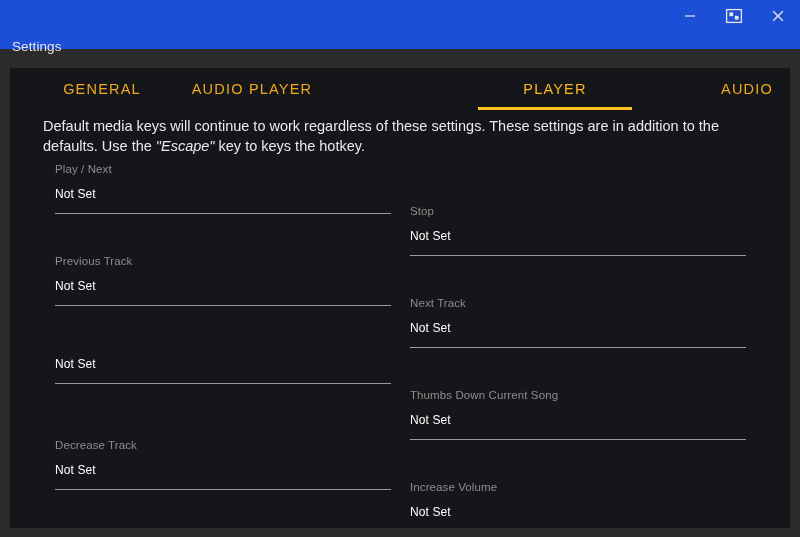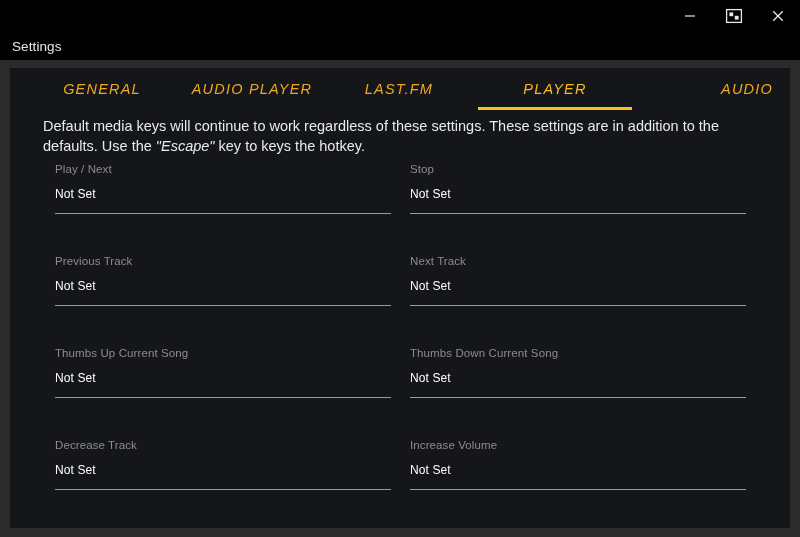--- a/index.html
+++ b/index.html
@@ -21,22 +21,22 @@
     height: 537px;
     background: #2b2b2b;
     box-sizing: border-box;
   }
 
   
   .titlebar {
     position: absolute;
     left: 0; top: 0;
     width: 800px;
-    height: 60px;
-    background: #000000;
+    height: 49px;
+    background: #1d4ed8;
   }
 
   .window-controls {
     position: absolute;
     right: 0;
     top: 0;
     height: 32px;
     display: flex;
     align-items: center;
   }
@@ -90,21 +90,20 @@
     justify-content: center;
     cursor: pointer;
     box-sizing: border-box;
   }
   .tab-label {
     font-size: 14.5px;
     letter-spacing: 1.2px;
     color: #f0a81e;
     font-weight: 400;
     white-space: nowrap;
-    font-style: italic;
   }
   .tab.active .tab-label { color: #ffb81c; }
   .tab .underline {
     position: absolute;
     bottom: 0;
     left: 0;
     right: 0;
     height: 3px;
     background: transparent;
   }
@@ -131,21 +130,21 @@
   }
   .hk-row {
     position: relative;
     height: 92px;
   }
   .hk-field {
     position: absolute;
     top: 0;
   }
   .hk-field.col-left  { left: 45px;  width: 336px; }
-  .hk-field.col-right { left: 400px; width: 336px; }
+  .hk-field.col-right { left: 400px; width: 336px; margin-top: 42px; }
 
   .hk-label {
     font-size: 11.5px;
     color: #8d8d8d;
     line-height: 14px;
     letter-spacing: 0.1px;
     height: 14px;
   }
   .hk-value {
     margin-top: 9px;
@@ -201,24 +200,20 @@
 
     <div class="tabbar">
       <div class="tab" style="left:22px;width:140px;">
         <span class="tab-label">GENERAL</span>
         <span class="underline"></span>
       </div>
       <div class="tab" style="left:166px;width:152px;">
         <span class="tab-label">AUDIO PLAYER</span>
         <span class="underline"></span>
       </div>
-      <div class="tab" style="left:322px;width:134px;">
-        <span class="tab-label">LAST.FM</span>
-        <span class="underline"></span>
-      </div>
       <div class="tab active" style="left:468px;width:154px;">
         <span class="tab-label">PLAYER</span>
         <span class="underline"></span>
       </div>
       <div class="tab" style="left:672px;width:130px;">
         <span class="tab-label">AUDIO</span>
         <span class="underline"></span>
       </div>
     </div>
 
@@ -247,21 +242,20 @@
         </div>
         <div class="hk-field col-right">
           <div class="hk-label">Next Track</div>
           <div class="hk-value">Not Set</div>
           <div class="hk-underline"></div>
         </div>
       </div>
 
       <div class="hk-row">
         <div class="hk-field col-left">
-          <div class="hk-label">Thumbs Up Current Song</div>
           <div class="hk-value">Not Set</div>
           <div class="hk-underline"></div>
         </div>
         <div class="hk-field col-right">
           <div class="hk-label">Thumbs Down Current Song</div>
           <div class="hk-value">Not Set</div>
           <div class="hk-underline"></div>
         </div>
       </div>
 

